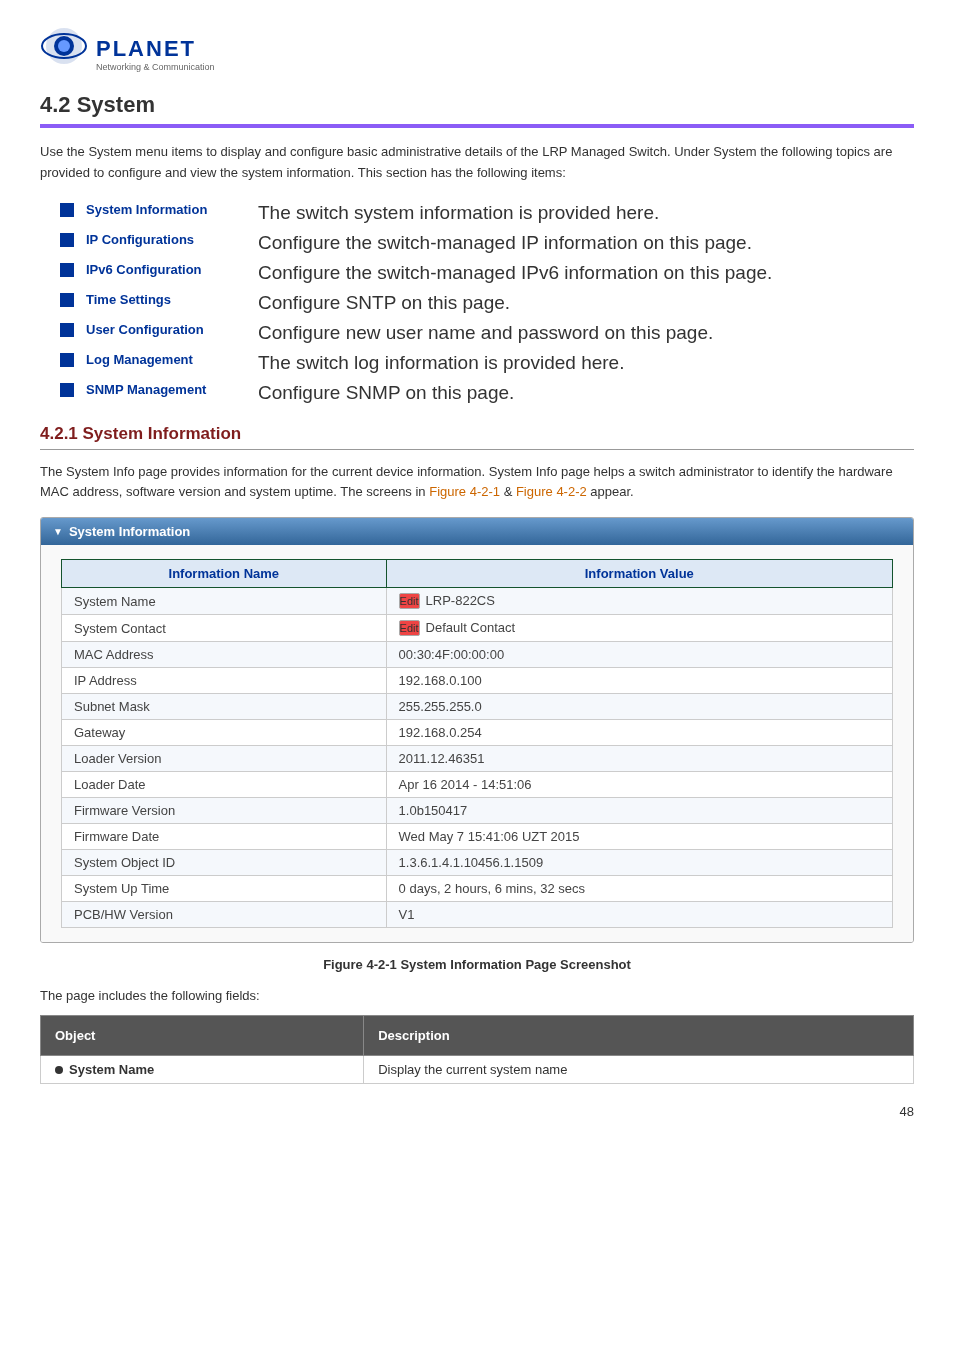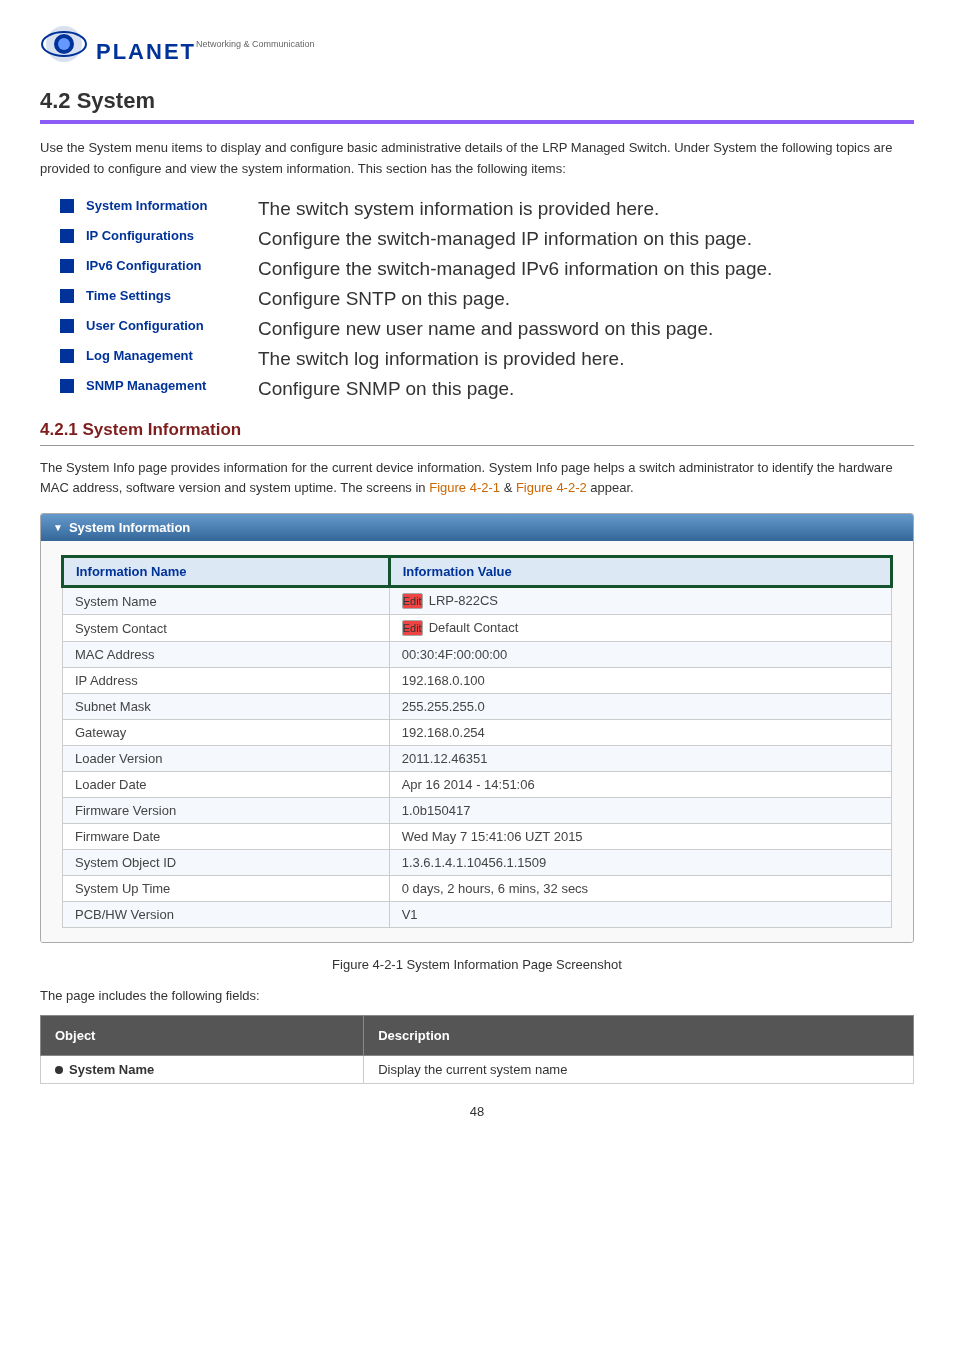--- a/index.html
+++ b/index.html
@@ -21,21 +21,21 @@
       display: flex;
       align-items: center;
       gap: 8px;
     }
     .logo-icon {
       width: 48px;
       height: 48px;
     }
     .logo-text {
       display: flex;
-      flex-direction: row;
+      flex-direction: column;
       margin-top: 16px;
     }
     .logo-planet {
       font-size: 22px;
       font-weight: bold;
       color: #003399;
       letter-spacing: 2px;
     }
     .logo-tagline {
       font-size: 9px;
@@ -127,22 +127,22 @@
     .info-table {
       width: 100%;
       border-collapse: collapse;
       font-size: 13px;
     }
     .info-table thead tr th {
       background: #dde8f5;
       color: #003399;
       font-weight: bold;
       padding: 6px 12px;
-      text-align: left;
-      border: 3px solid #14532d;
+      text-align: center;
+      border: 1px solid #14532d;
     }
     .info-table tbody tr td {
       padding: 5px 12px;
       border: 1px solid #ccc;
       background: #fff;
       color: #444;
     }
     .info-table tbody tr:nth-child(odd) td {
       background: #f5f8fc;
     }
@@ -157,21 +157,21 @@
       margin-right: 6px;
       cursor: pointer;
     }
     .figure-caption {
       text-align: center;
       font-size: 13px;
       color: #333;
       margin-bottom: 16px;
     }
     .figure-caption strong {
-      font-weight: normal;
+      font-weight: bold;
     }
     .fields-intro {
       font-size: 13px;
       color: #333;
       margin-bottom: 12px;
     }
     
     .fields-table {
       width: 100%;
       border-collapse: collapse;
@@ -196,21 +196,21 @@
     }
     .bullet-dot {
       display: inline-block;
       width: 8px;
       height: 8px;
       background: #333;
       border-radius: 50%;
       margin-right: 6px;
     }
     .page-number {
-      text-align: center;
+      text-align: right;
       font-size: 13px;
       color: #333;
       margin-top: 20px;
     }
   </style>
 </head>
 <body>
 
 <div class="logo-area">
   <div class="logo-box">

